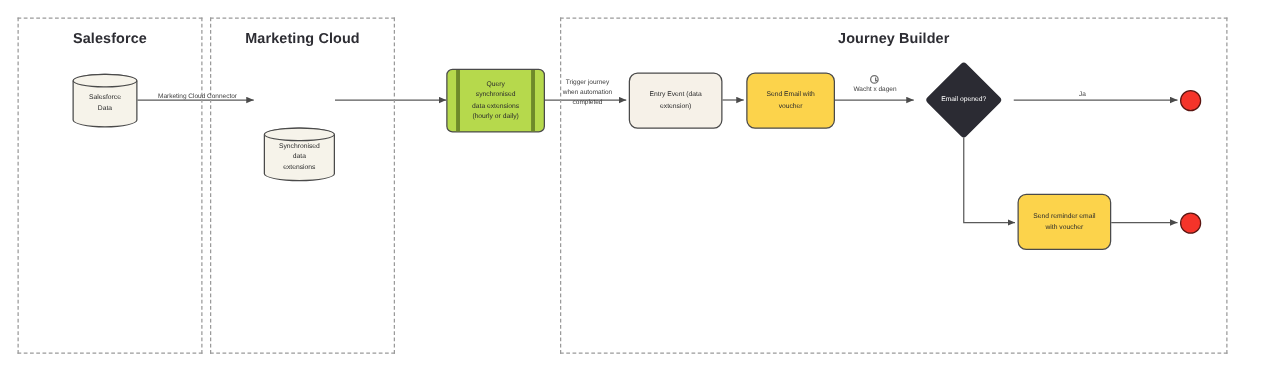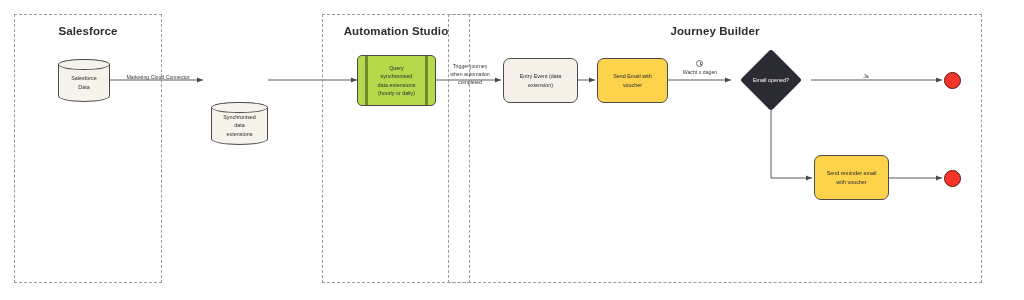--- a/index.html
+++ b/index.html
@@ -199,24 +199,24 @@
 
     <path d="M771,110 L771,178 L812,178" fill="none" stroke="#5a5a5a" stroke-width="1" marker-end="url(#arrow)"></path>
 
     <line x1="889" y1="178" x2="942" y2="178" stroke="#5a5a5a" stroke-width="1" marker-end="url(#arrow)"></line>
   </svg>
 
   <div class="lane" style="left:14px; top:14px; width:148px; height:269px;">
     <div class="lane-title">Salesforce</div>
   </div>
 
-
-  <div class="lane" style="left:322px; top:14px; width:148px; height:269px;">
-    <div class="lane-title">Automation Studio</div>
-  </div>
+  <div class="lane" style="left:168px; top:14px; width:148px; height:269px;">
+    <div class="lane-title">Marketing Cloud</div>
+  </div>
+
 
   <div class="lane" style="left:448px; top:14px; width:534px; height:269px;">
     <div class="lane-title">Journey Builder</div>
   </div>
 
   <div class="node cylinder" style="left:58px; top:59px; width:52px; height:43px;">
     <div class="node-label">Salesforce
 Data</div>
   </div>
 

